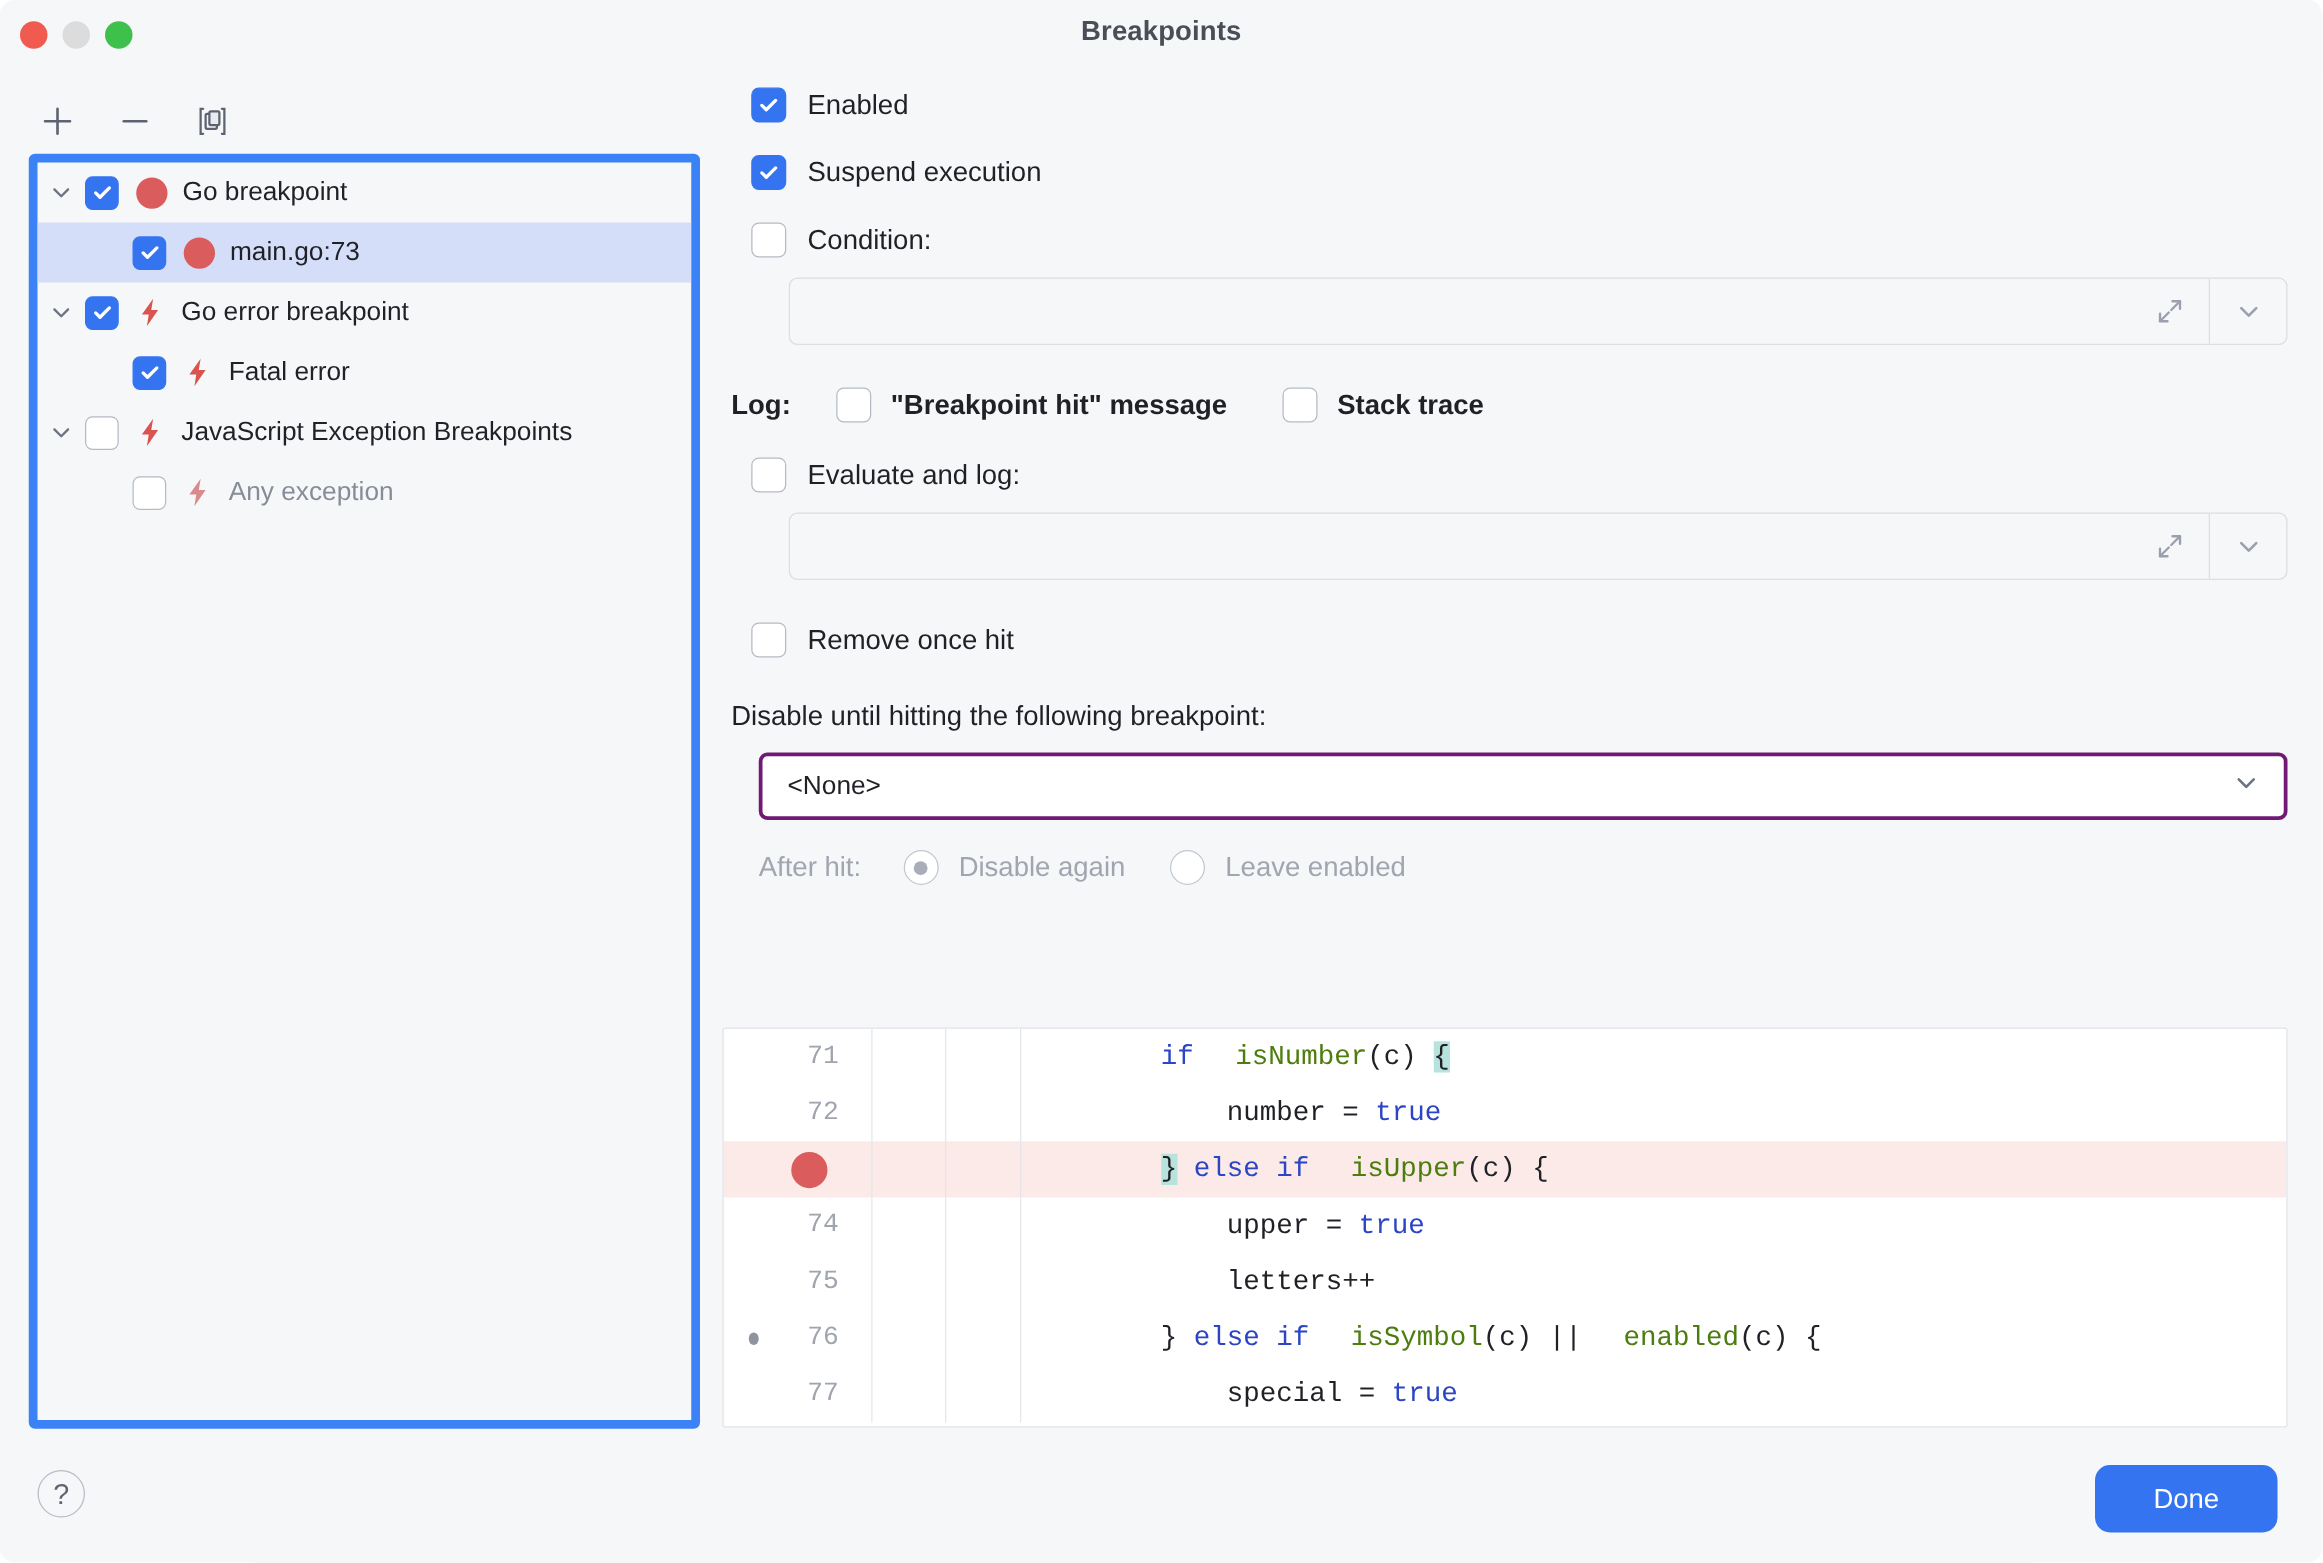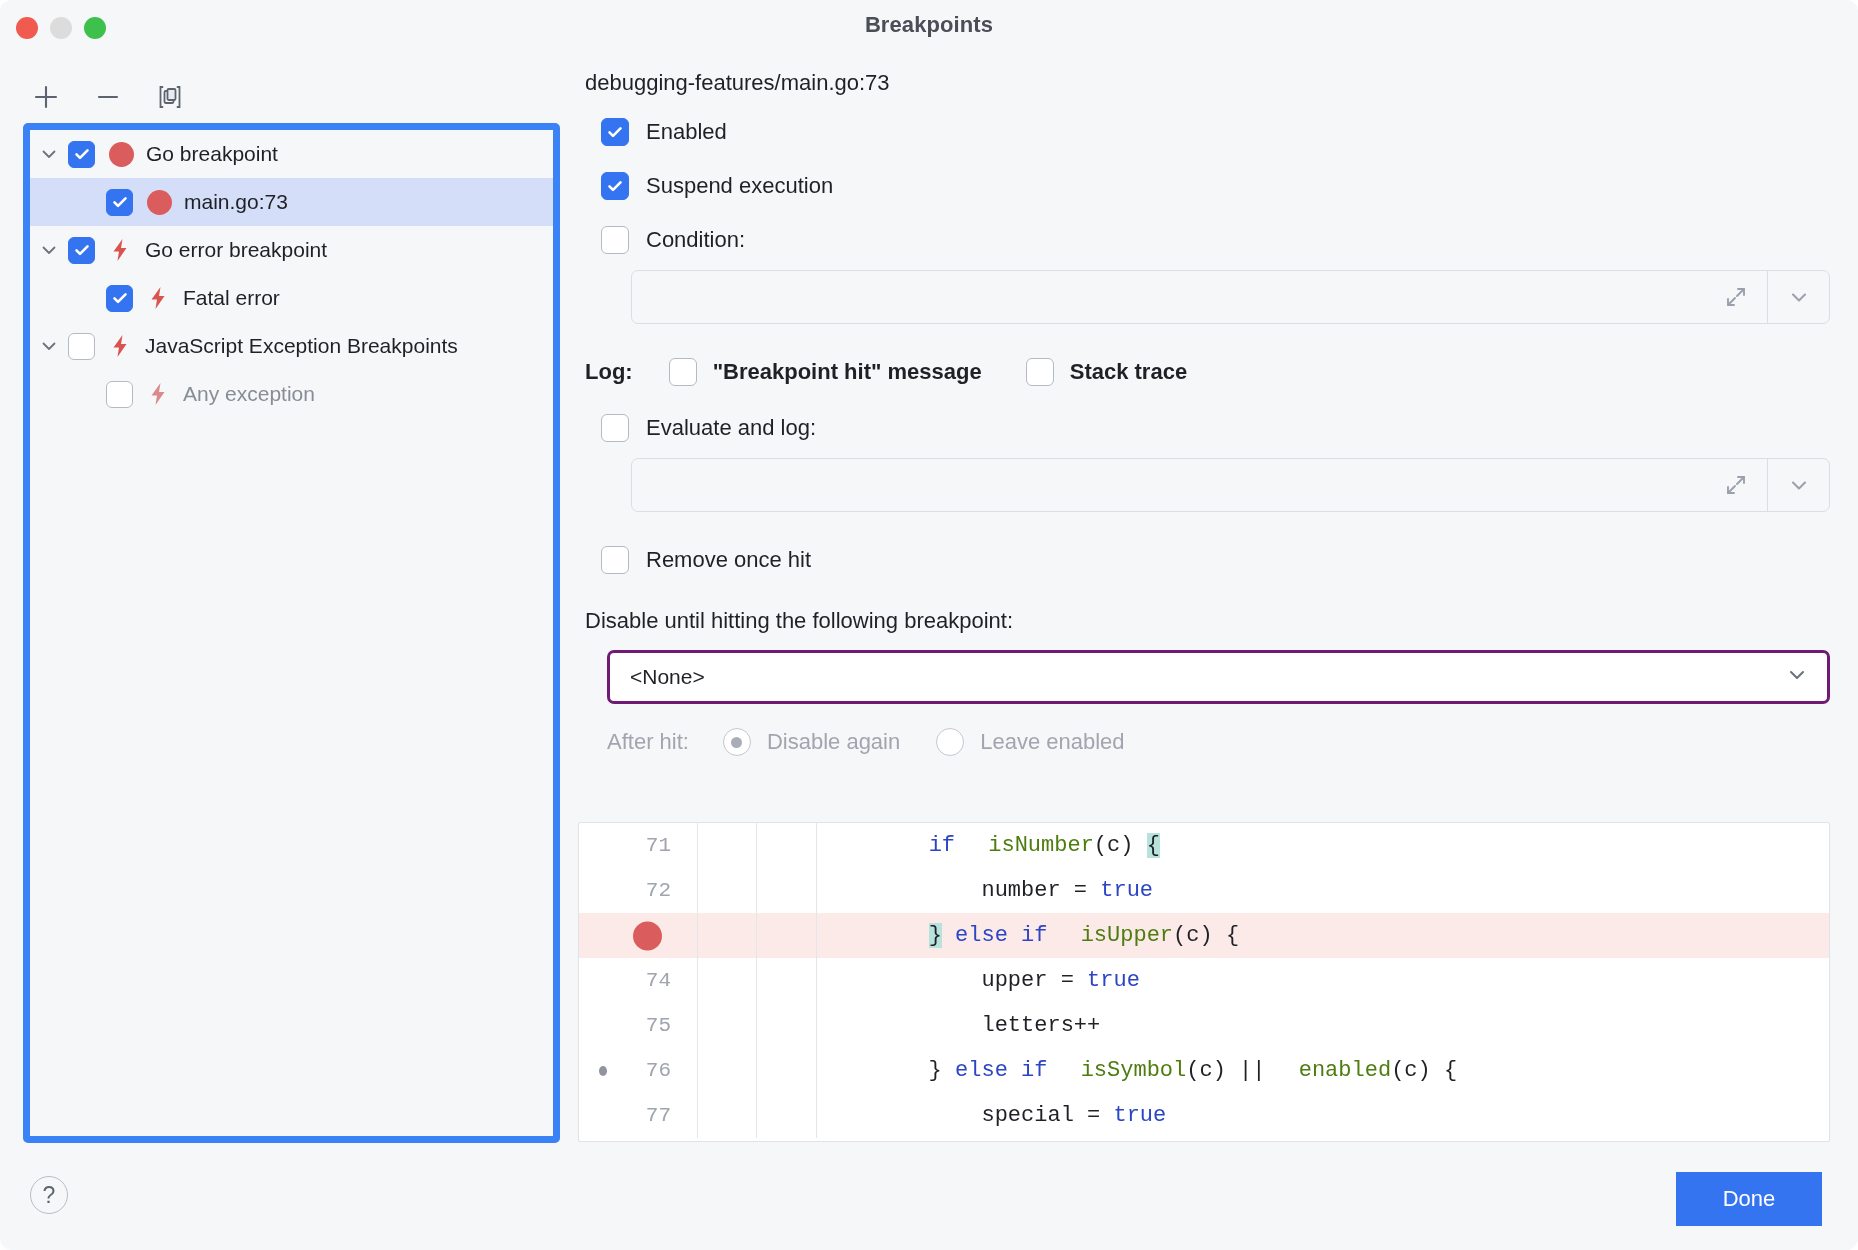--- a/index.html
+++ b/index.html
@@ -243,21 +243,21 @@
     width: 38px; height: 38px; border-radius: 50%;
     border: 1.6px solid #b9bdc6;
     background: #f6f7f9;
     display: flex; align-items: center; justify-content: center;
     color: #5f6570; font-size: 23px;
   }
   .done-btn {
     position: absolute; right: 36px; bottom: 24px;
     width: 146px; height: 54px;
     background: #3574f0; color: #ffffff;
-    border: none; border-radius: 0;
+    border: none; border-radius: 12px;
     font-family: "Liberation Sans", sans-serif;
     font-size: 22px;
     display: flex; align-items: center; justify-content: center;
   }
 </style>
 </head>
 <body>
 
 <div class="window">
 
@@ -383,21 +383,20 @@
               <path d="M15.5 2 L6.5 14.5 H12 L10.5 24 L19.5 11 H14 Z" fill="#d98a8a"></path>
             </svg>
           </span>
           <span class="tree-label muted">Any exception</span>
         </div>
       </div>
   </div>
 
   <div class="detail">
 
-    <div class="bp-path">debugging-features/main.go:73</div>
 
     <div class="chk-row">
       <span class="cbx on">
         <svg width="18" height="18" viewBox="0 0 18 18">
             <path d="M3.5 9.3 L7 12.8 L14.5 5.3" stroke="#fff" stroke-width="2.6" fill="none" stroke-linecap="round" stroke-linejoin="round"></path>
           </svg>
       </span>
       <span class="lbl">Enabled</span>
     </div>
 

